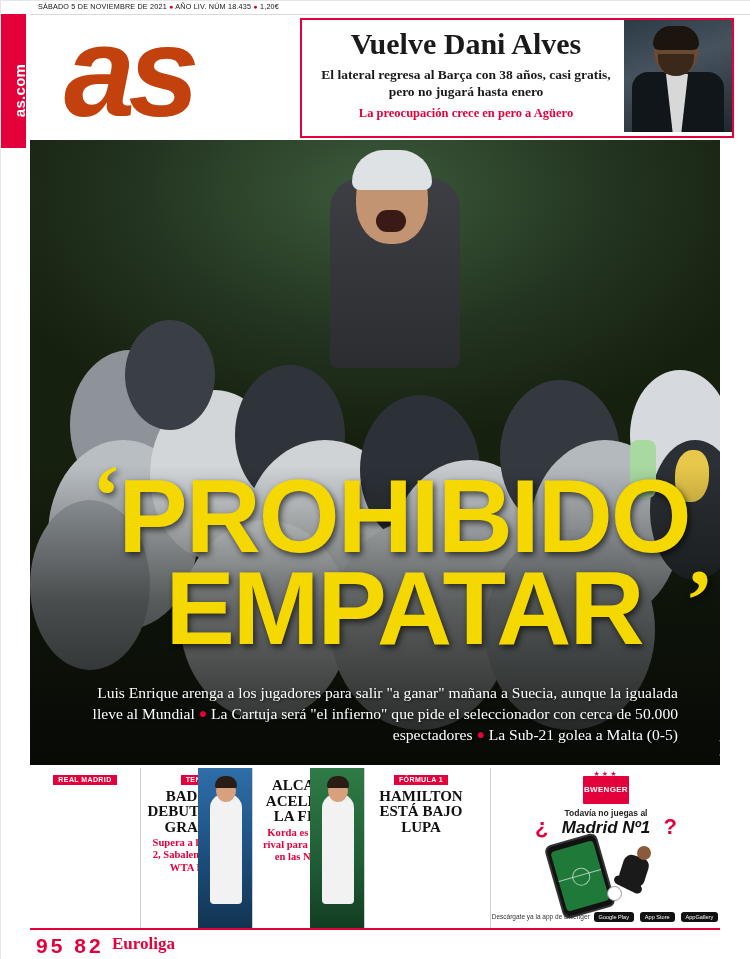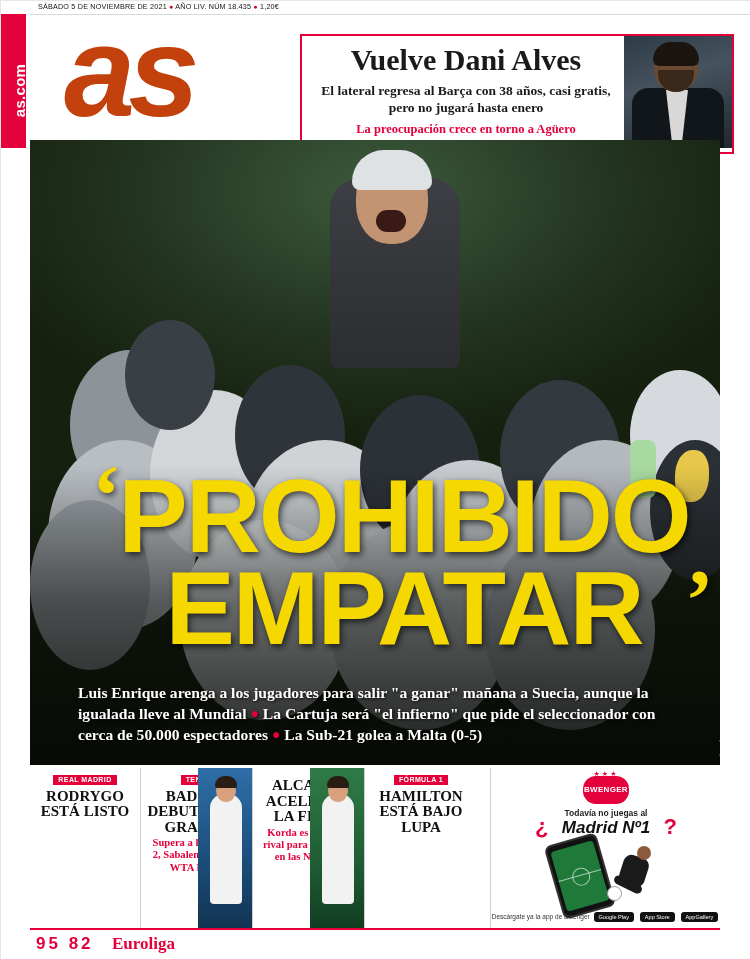--- a/index.html
+++ b/index.html
@@ -47,21 +47,21 @@
     font-family:"Liberation Sans", sans-serif;
     font-weight:700;font-style:italic;
     font-size:128px;line-height:108px;
     color:#c2410c;letter-spacing:-7px;
     margin-left:18px;
   }
 
   
   .teaser{
     position:absolute;left:300px;top:18px;width:430px;height:116px;
-    border:2px solid #e4003a;background:#fff;overflow:hidden;margin-top:16px;
+    border:2px solid #e4003a;background:#fff;overflow:hidden;
   }
   .teaser-photo{
     position:absolute;right:0;top:0;width:108px;height:112px;
     background:linear-gradient(160deg,#2d3b47 0%,#46535f 40%,#20282f 100%);
     overflow:hidden;
   }
   .tp-head{
     position:absolute;left:30px;top:10px;width:44px;height:46px;border-radius:50%;
     background:#6b4a33;
   }
@@ -158,22 +158,22 @@
   .quote-close{
     position:absolute;left:655px;top:430px;
     font-family:"Liberation Serif", serif;font-weight:700;
     font-size:86px;color:#f5d800;line-height:60px;
     text-shadow:2px 3px 6px rgba(0,0,0,.6);
   }
 
   
   .subhead{
     position:absolute;left:48px;top:542px;width:600px;
-    text-align:left;color:#fff;
-    font-family:"Liberation Serif", serif;font-weight:700;
+    text-align:right;color:#fff;
+    font-family:"Liberation Serif", serif;font-weight:400;
     font-size:15.6px;line-height:21px;
     text-shadow:1px 1px 3px rgba(0,0,0,.85);
   }
   .bullet{color:#e4003a;font-size:14px;vertical-align:1px;}
 
   
   .bottom{
     position:absolute;left:30px;top:768px;width:690px;height:160px;
   }
   .cols{position:absolute;left:0;top:0;width:452px;height:160px;}
@@ -219,21 +219,21 @@
     background:#2a1d14;
   }
 
   
   .ad{
     position:absolute;left:460px;top:0;width:230px;height:160px;
     background:#ffffff;border-left:1px solid #cfcfcf;overflow:hidden;
   }
   .ad-logo{
     position:absolute;left:92px;top:8px;width:46px;height:28px;
-    background:#e4003a;border-radius:13px;
+    background:#e4003a;border-radius:1px;
   }
   .ad-logo span{
     display:block;text-align:center;color:#fff;
     font-family:"Liberation Sans", sans-serif;font-weight:700;
     font-size:8px;line-height:28px;letter-spacing:.3px;
   }
   .ad-stars{
     position:absolute;left:92px;top:2px;width:46px;text-align:center;
     color:#e4003a;font-size:7px;letter-spacing:2px;
   }
@@ -276,21 +276,21 @@
   }
 
   
   .footbar{
     position:absolute;left:30px;top:928px;width:690px;height:26px;
     border-top:2px solid #e4003a;background:#fff;
   }
   .score{
     position:absolute;left:6px;top:4px;
     font-family:"Liberation Sans", sans-serif;font-weight:700;
-    font-size:17px;color:#e4003a;letter-spacing:3px;
+    font-size:21px;color:#e4003a;letter-spacing:3px;
   }
   .foot-title{
     position:absolute;left:82px;top:4px;
     font-family:"Liberation Serif", serif;font-weight:700;
     font-size:17px;color:#e4003a;
   }
   .foot-text{
     position:absolute;left:160px;top:5px;
     font-family:"Liberation Serif", serif;font-weight:700;
     font-size:15px;color:#111;
@@ -324,21 +324,21 @@
   <div class="teaser">
     <div class="teaser-photo">
       <div class="tp-body"></div>
       <div class="tp-shirt"></div>
       <div class="tp-head"></div>
       <div class="tp-hair"></div>
       <div class="tp-beard"></div>
     </div>
     <div class="teaser-title">Vuelve Dani Alves</div>
     <div class="teaser-sub">El lateral regresa al Barça con 38 años, casi gratis, pero no jugará hasta enero</div>
-    <div class="teaser-red">La preocupación crece en torno a Agüero</div>
+    <div class="teaser-red">La preocupación crece en pero a Agüero</div>
   </div>
 
   <div class="hero">
     <div class="hero-bg"></div>
 
     <div class="coach-body"></div>
     <div class="coach-head"></div>
     <div class="coach-hair"></div>
     <div class="coach-mouth"></div>
 
@@ -381,21 +381,20 @@
     </div>
 
     <div class="hero-credit">JESÚS ÁLVAREZ ORIHUELA / DIARIO AS</div>
   </div>
 
   <div class="bottom">
     <div class="cols">
 
       <div class="col c0">
         <div class="tag-wrap"><span class="tag">REAL MADRID</span></div>
-        <div class="col-title">RODRYGO ESTÁ LISTO</div>
       </div>
 
       <div class="col c1">
         <div class="colphoto cp1">
           <div class="cp-person"></div>
           <div class="cp-head"></div>
           <div class="cp-hair"></div>
         </div>
         <div class="tag-wrap"><span class="tag">TENIS</span></div>
         <div class="col-title">BADOSA DEBUTA A LO GRANDE</div>

